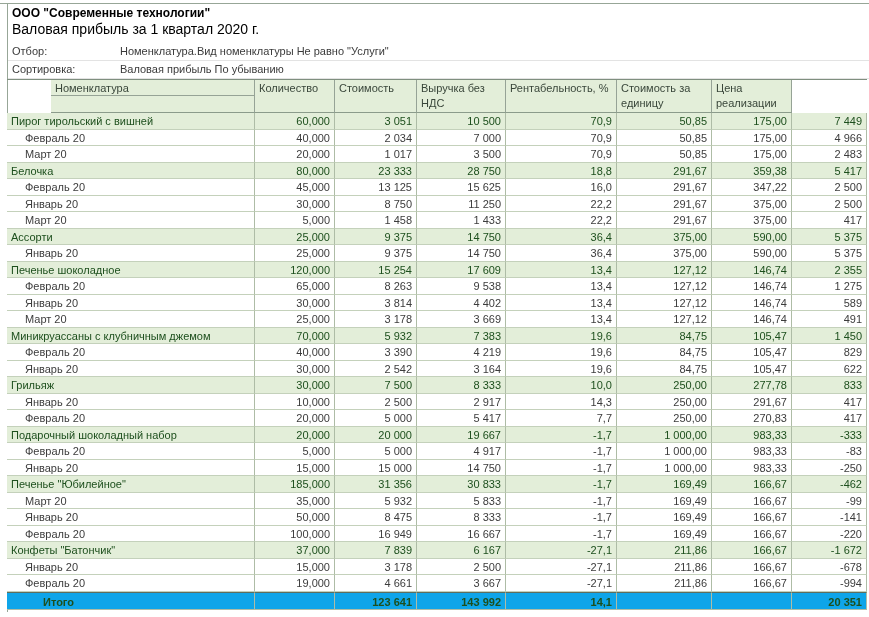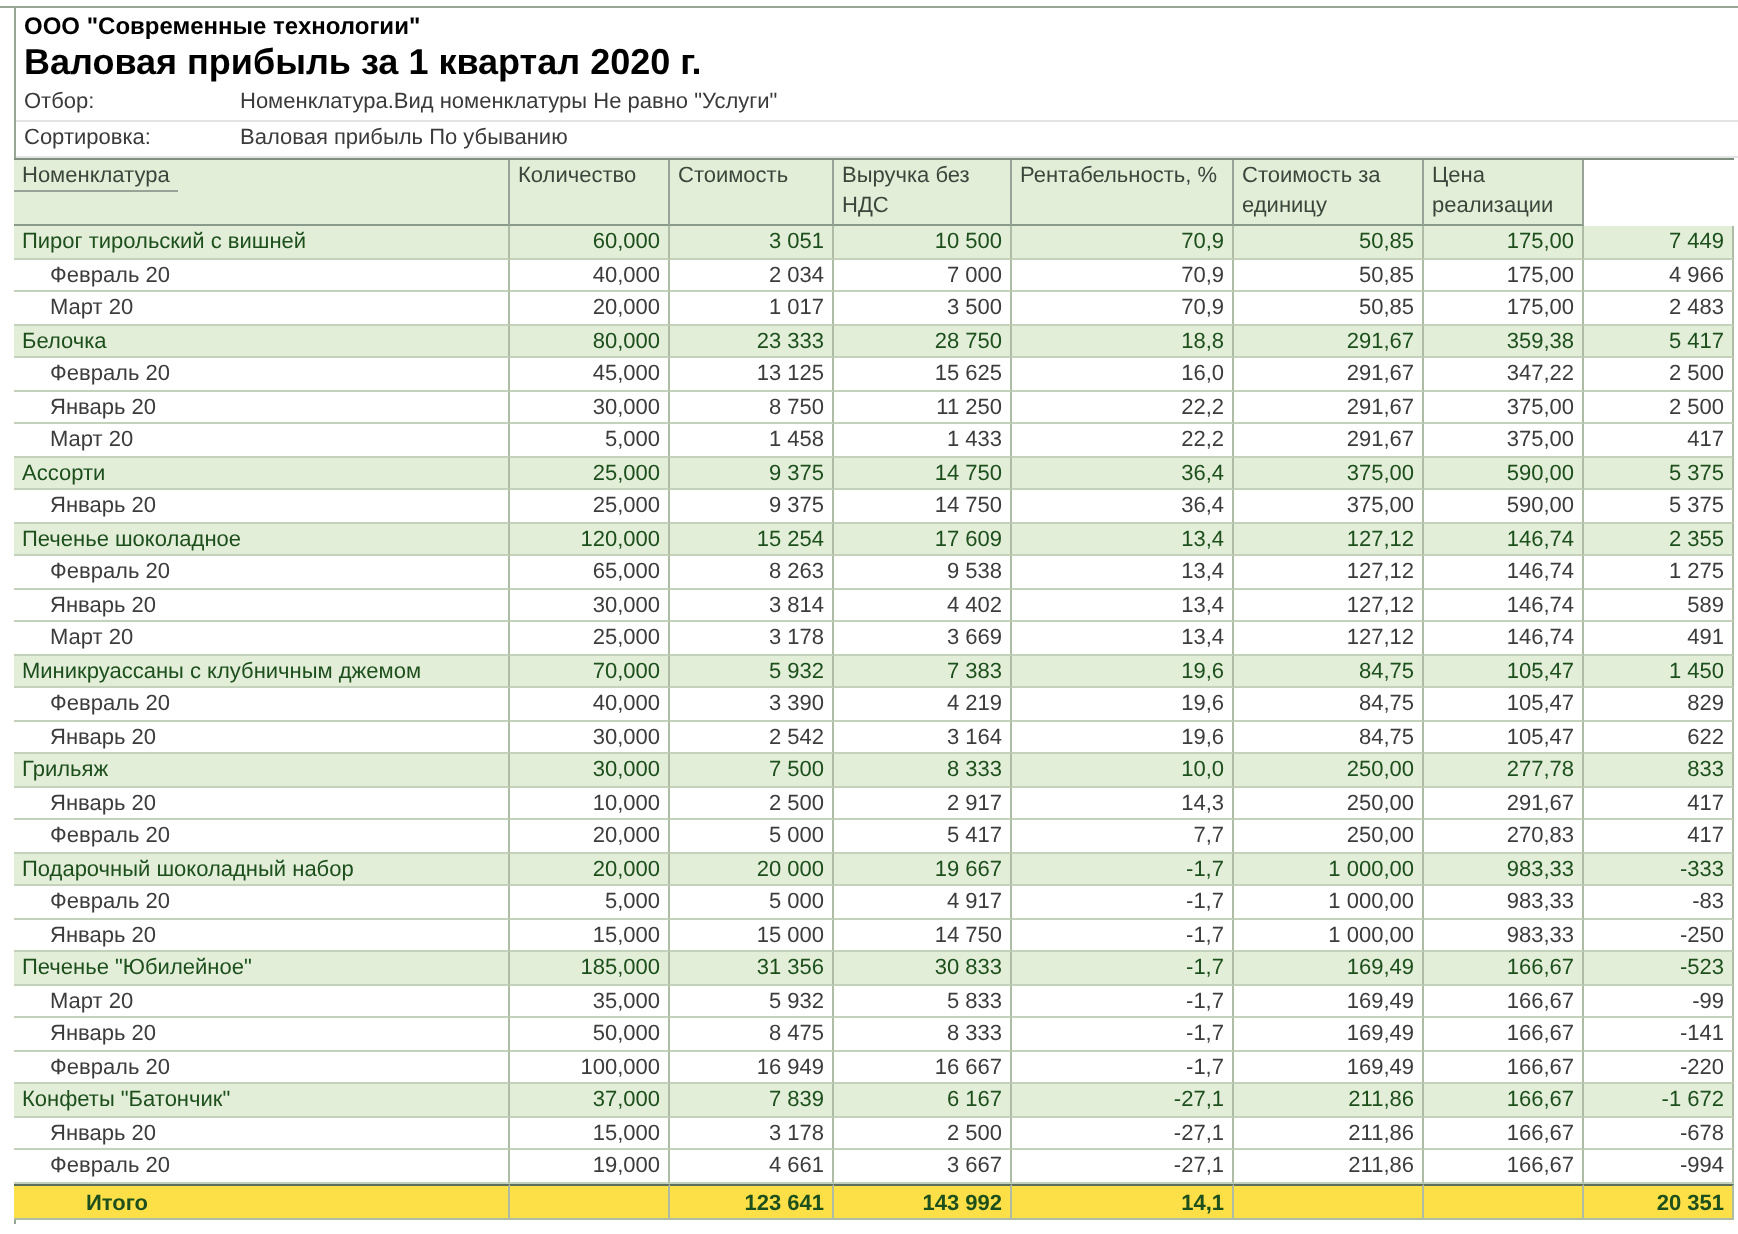--- a/index.html
+++ b/index.html
@@ -5,21 +5,21 @@
   html, body { margin: 0; padding: 0; background: #ffffff; }
   body {
     width: 869px; height: 617px; position: relative; overflow: hidden;
     font-family: "Liberation Sans", sans-serif;
     -webkit-font-smoothing: none;
   }
   .page-top-line { position: absolute; left: 0; top: 3px; width: 869px; height: 1px; background: #97a697; }
   .page-left-line { position: absolute; left: 7px; top: 3px; width: 1px; height: 609px; background: #97a697; }
 
   .company-title { position: absolute; left: 12px; top: 6px; font-size: 12px; font-weight: bold; color: #000; white-space: nowrap; }
-  .report-title  { position: absolute; left: 12px; top: 21px; font-size: 18px; font-weight: bold; color: #000; white-space: nowrap; }
+  .report-title  { position: absolute; left: 12px; top: 21px; font-size: 14px; font-weight: normal; color: #000; white-space: nowrap; }
 
   .info-row { position: absolute; left: 8px; width: 861px; height: 17px; font-size: 11px; color: #3a3a3a; border-bottom: 1px solid #e3e3e3; }
   .info-row .lbl { position: absolute; left: 4px; top: 2px; }
   .info-row .val { position: absolute; left: 112px; top: 2px; }
   #filter-row { top: 43px; }
   #sort-row   { top: 61px; }
 
   .report-table {
     position: absolute; left: 7px; top: 79px; width: 860px;
     font-size: 11px; border-top: 1px solid #7f8f7f;
@@ -28,30 +28,30 @@
   .cell {
     box-sizing: border-box; overflow: hidden; white-space: nowrap;
     border-right: 1px solid #aebca6; border-bottom: 1px solid #c4d1bb;
     padding: 1px 4px 0 4px; height: 16.5px; line-height: 15px;
   }
   .header-row .cell {
     background: #e3eed9; color: #39463a; height: 33px;
     border-right: 1px solid #96a396; border-bottom: 1px solid #8b9b8b;
     padding-top: 1px;
   }
-  .header-row .split-cell { padding: 0; display: flex; flex-direction: row; }
+  .header-row .split-cell { padding: 0; display: flex; flex-direction: column; margin-left: 44px; }
   .header-row .split-cell .half { height: 16px; padding: 1px 4px 0 4px; box-sizing: border-box; }
   .header-row .split-cell .half.first { border-bottom: 1px solid #96a396; }
   .header-row .wrap { white-space: normal; line-height: 15px; }
   .num { text-align: right; }
   .group-row .cell { background: #e3eed9; color: #1d4f1d; }
   .detail-row .cell { background: #ffffff; color: #3c3c3c; }
   .detail-row .name-cell { padding-left: 18px; }
   .total-row .cell {
-    background: #fde047; color: #1d4f1d; font-weight: bold;
+    background: #0ea5e9; color: #1d4f1d; font-weight: bold;
     border-top: 1px solid #5e6e5e; height: 18px; line-height: 16px;
     border-bottom: 1px solid #aebca6;
     padding-left: 36px;
   }
 </style>
 </head>
 <body>
 
 <div class="page-top-line"></div>
 <div class="page-left-line"></div>
@@ -302,21 +302,21 @@
         <div class="cell num">-250</div>
       </div>
       <div class="trow group-row">
         <div class="cell name-cell">Печенье "Юбилейное"</div>
         <div class="cell num">185,000</div>
         <div class="cell num">31 356</div>
         <div class="cell num">30 833</div>
         <div class="cell num">-1,7</div>
         <div class="cell num">169,49</div>
         <div class="cell num">166,67</div>
-        <div class="cell num">-523</div>
+        <div class="cell num">-462</div>
       </div>
       <div class="trow detail-row">
         <div class="cell name-cell">Март 20</div>
         <div class="cell num">35,000</div>
         <div class="cell num">5 932</div>
         <div class="cell num">5 833</div>
         <div class="cell num">-1,7</div>
         <div class="cell num">169,49</div>
         <div class="cell num">166,67</div>
         <div class="cell num">-99</div>

